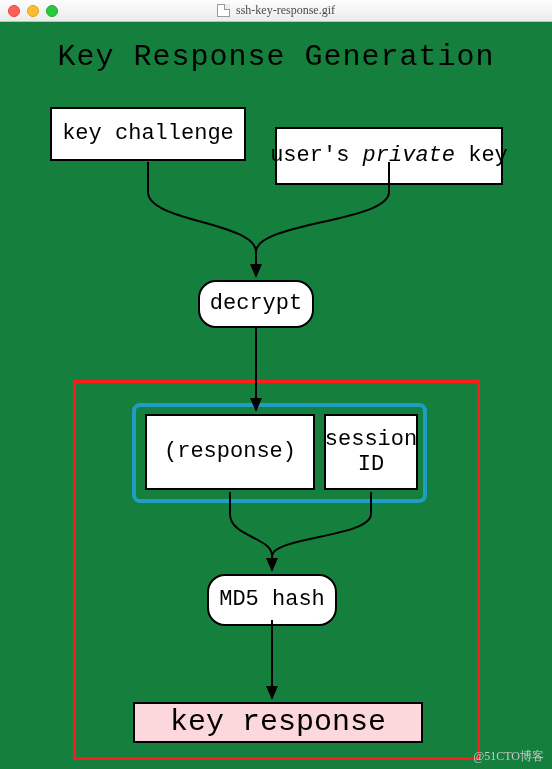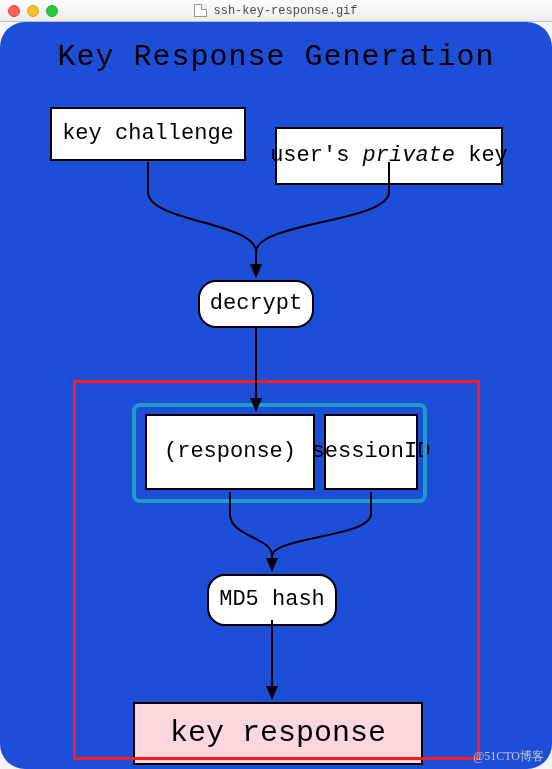--- a/index.html
+++ b/index.html
@@ -20,36 +20,35 @@
   }
   .traffic { display:flex; gap:7px; margin-left:8px; }
   .tl { width:12px; height:12px; border-radius:50%; }
   .close  { background:#ff5f57; border:1px solid #e14640; }
   .min    { background:#ffbd2e; border:1px solid #dfa023; }
   .zoom   { background:#28c940; border:1px solid #1fa92f; }
   .titlecenter {
     position:absolute; left:0; right:0;
     display:flex; align-items:center; justify-content:center; gap:6px;
     pointer-events:none;
-    font-family:Liberation Mono, monospace;
+    font-family:Liberation Serif, serif;
     font-size:12px; color:#4a4a4a;
   }
   .fileicon {
     width:13px; height:13px;
     border:1px solid #9a9a9a; background:#fff;
     position:relative;
   }
   .fileicon::after{
     content:''; position:absolute; right:-1px; top:-1px;
     width:5px; height:5px; background:#ececec; border-left:1px solid #9a9a9a; border-bottom:1px solid #9a9a9a;
   }
   .canvas {
     position:absolute; top:22px; left:0; width:552px; height:747px;
-    background:#1d4ed8;
-    border-radius:25px;
+    background:#15803d;
   }
   .diagram-title{
     position:absolute; top:18px; left:0; width:100%;
     text-align:center; font-size:30px; letter-spacing:1px;
     color:#000;
   }
   .box {
     position:absolute; background:#fff; border:2px solid #000;
     display:flex; align-items:center; justify-content:center;
     text-align:left; font-size:22px; line-height:1.15;
@@ -95,28 +94,28 @@
 
   <div class="box" style="left:50px; top:85px; width:196px; height:54px;">key challenge</div>
 
   <div class="box" style="left:275px; top:85px; width:228px; height:58px; white-space:pre;margin-top:20px;"><span>user's </span><span class="ital">private</span><span> key</span></div>
 
   <div class="box rounded" style="left:198px; top:258px; width:116px; height:48px; font-size:22px;">decrypt</div>
 
   <div class="box" style="left:145px; top:392px; width:170px; height:76px; flex-direction:column;">
      <span>(response)</span>
   </div>
-  <div class="box" style="left:324px; top:392px; width:94px; height:76px; flex-direction:row;">
+  <div class="box" style="left:324px; top:392px; width:94px; height:76px; flex-direction:column;">
      <span>session</span>
      <span>ID</span>
   </div>
 
   <div class="box rounded" style="left:207px; top:552px; width:130px; height:52px;">MD5 hash</div>
 
-  <div class="box result" style="left:133px; top:680px; width:290px; height:63px;">key response</div>
+  <div class="box result" style="left:133px; top:680px; width:290px; height:41px;">key response</div>
 
   <div class="redframe"></div>
   <div class="blueframe"></div>
 
   <svg class="arrows">
     <defs>
       <marker id="ah" markerWidth="10" markerHeight="10" refX="6" refY="3" orient="auto">
         <path d="M0,0 L7,3 L0,6 Z" fill="#000"></path>
       </marker>
     </defs>

